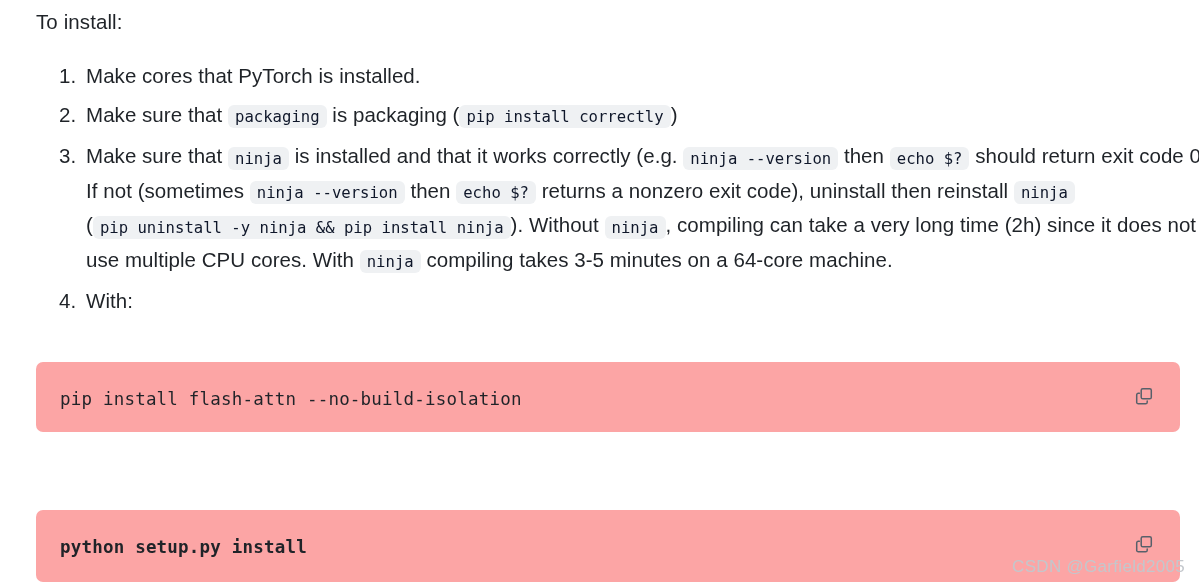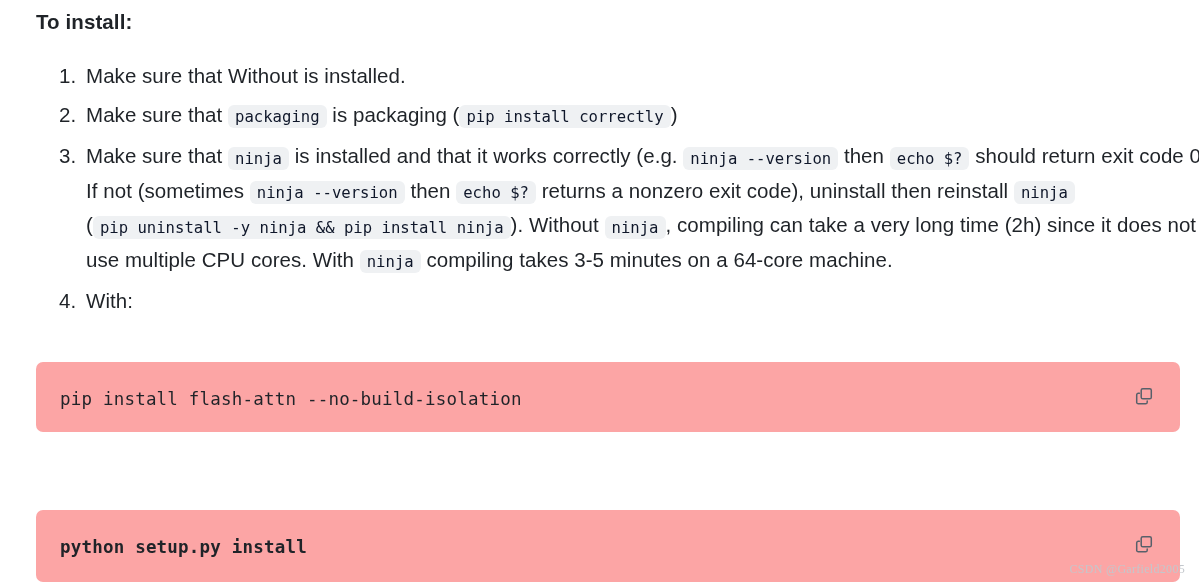--- a/index.html
+++ b/index.html
@@ -25,21 +25,20 @@
   }
 
   .intro {
     position: absolute;
     left: 36px;
     top: 6px;
     font-size: 20.5px;
     line-height: 32px;
     color: #1f2328;
     letter-spacing: 0.1px;
-    font-weight: bold;
   }
 
   ol.steps {
     position: absolute;
     left: 36px;
     top: 60px;
     margin: 0;
     padding: 0 0 0 46px;
     width: 1140px;
     list-style-position: outside;
@@ -119,36 +118,36 @@
     font-size: 20.5px;
     line-height: 32px;
     color: #1f2328;
     letter-spacing: 0.1px;
   }
 
   .watermark {
     position: absolute;
     right: 14px;
     bottom: 5px;
-    font-size: 12px;
+    font-size: 17px;
     color: #c3c7cc;
-    font-family: Liberation Serif, serif;
+    font-family: Liberation Sans, sans-serif;
     letter-spacing: 0.3px;
     user-select: none;
   }
 </style>
 </head>
 <body>
 
 <div class="page">
 
   <div class="intro">To install:</div>
 
   <ol class="steps">
-      <li><span>Make sure that Without is installed.</span></li>
+      <li><span>Make cores that PyTorch is installed.</span></li>
       <li><span>Make sure that </span><code class="inline">packaging</code><span> is packaging (</span><code class="inline">pip install correctly</code><span>)</span></li>
       <li><span>Make sure that </span><code class="inline">ninja</code><span> is installed and that it works correctly (e.g. </span><code class="inline">ninja --version</code><span> then </span><code class="inline">echo $?</code><span> should return exit code 0). If not (sometimes </span><code class="inline">ninja --version</code><span> then </span><code class="inline">echo $?</code><span> returns a nonzero exit code), uninstall then reinstall </span><code class="inline">ninja</code><span> (</span><code class="inline">pip uninstall -y ninja &amp;&amp; pip install ninja</code><span>). Without </span><code class="inline">ninja</code><span>, compiling can take a very long time (2h) since it does not use multiple CPU cores. With </span><code class="inline">ninja</code><span> compiling takes 3-5 minutes on a 64-core machine.</span></li>
       <li><span>With:</span></li>
     </ol>
 
   <div class="codeblock" id="codeblock-1">
     <div class="code-text">pip install flash-attn --no-build-isolation</div>
     <button class="copy-btn" title="Copy">
       <span>
         <svg width="20" height="20" viewBox="0 0 20 20" fill="none" xmlns="http://www.w3.org/2000/svg">

